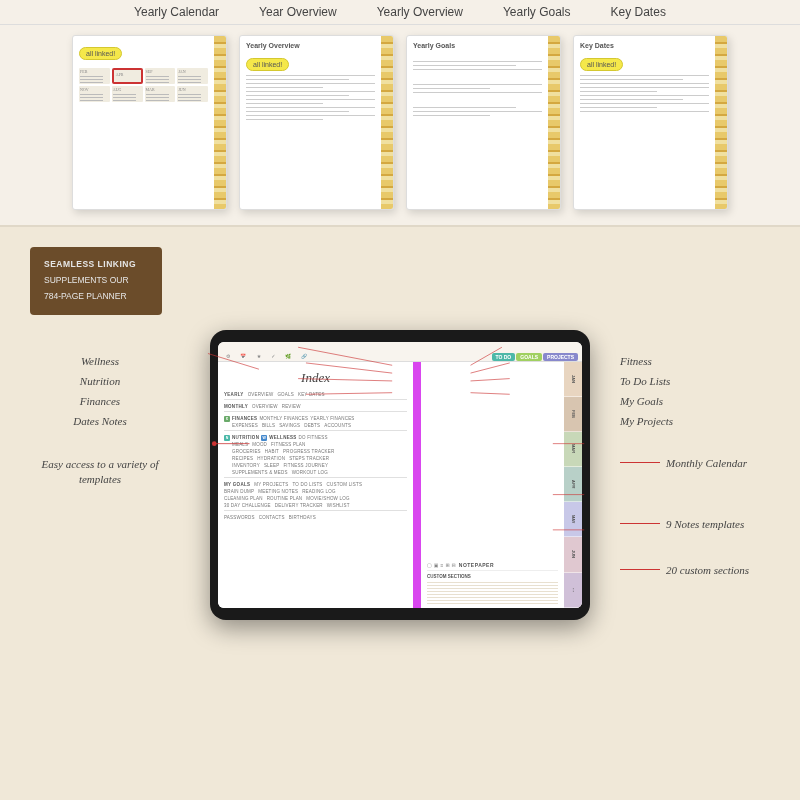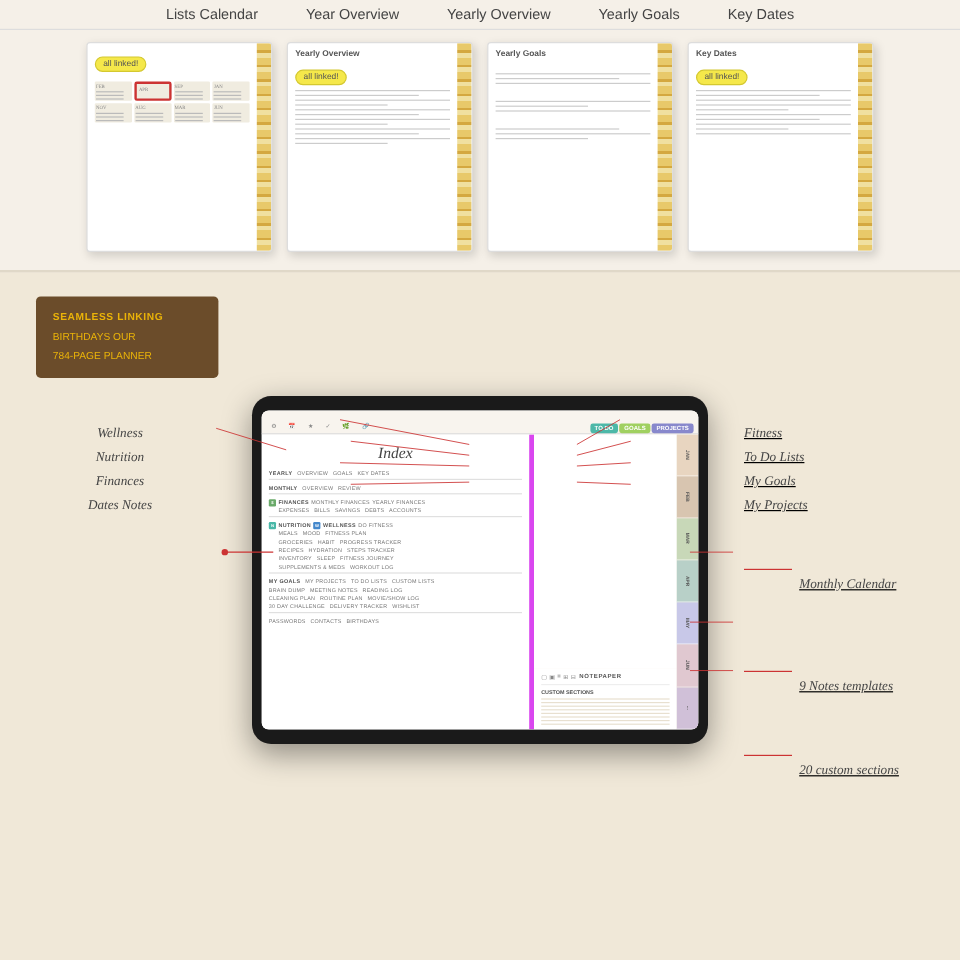--- a/index.html
+++ b/index.html
@@ -137,24 +137,24 @@
     
     .middle-section {
       display: flex;
       padding: 20px 30px 15px;
       gap: 20px;
       align-items: flex-start;
     }
 
     .seamless-box {
       background: #6b4c2a;
-      color: #eab308;
+      color: #e5e5e5;
       padding: 12px 14px;
       border-radius: 4px;
-      width: 152px;
+      width: 132px;
       flex-shrink: 0;
     }
     .seamless-box .label1 {
       font-size: 8.5px;
       font-weight: bold;
       font-family: Arial, sans-serif;
       letter-spacing: 0.5px;
       line-height: 1.4;
     }
     .seamless-box .label2 {
@@ -202,42 +202,40 @@
       text-align: center;
       font-family: Georgia, serif;
     }
 
     
     .right-annotations {
       width: 160px;
       flex-shrink: 0;
       padding-top: 10px;
       position: relative;
-      text-decoration: underline;
     }
 
     .right-item {
       display: flex;
       align-items: center;
       gap: 6px;
       margin-bottom: 14px;
     }
 
     .right-line {
       width: 40px;
       height: 1px;
       background: #cc3333;
     }
 
     .right-label {
       font-size: 11px;
       font-style: italic;
       color: #444;
       font-family: Georgia, serif;
-      margin-top: 24px;
     }
 
     
     .tablet-container {
       flex: 1;
       display: flex;
       justify-content: center;
       position: relative;
     }
 
@@ -292,23 +290,23 @@
     .rt-tab.projects { background: #8888cc; color: white; }
 
     .tablet-body {
       display: flex;
       flex: 1;
       overflow: hidden;
     }
 
     
     .tablet-left {
-      width: 227px;
+      width: 203px;
       flex-shrink: 0;
-      border-right: 4px solid #d946ef;
+      border-right: 8px solid #d946ef;
       background: white;
       overflow: hidden;
       position: relative;
     }
 
     
     .spiral {
       position: absolute;
       right: -8px;
       top: 0;
@@ -483,21 +481,21 @@
       width: 100%;
       height: 100%;
       pointer-events: none;
       z-index: 10;
     }
   </style>
 </head>
 <body>
 
 <div class="top-nav">
-  <span>Lists Calendar</span>
+  <span>Yearly Calendar</span>
   <span>Year Overview</span>
   <span>Yearly Overview</span>
   <span>Yearly Goals</span>
   <span>Key Dates</span>
 </div>
 
 <div class="preview-section">
 
   <div class="preview-card">
     <div class="preview-card-inner">
@@ -612,21 +610,21 @@
         <div class="preview-line short"></div>
         <div class="preview-line"></div>
       </div>
     </div>
   </div>
 </div>
 
 <div class="middle-section">
   <div class="seamless-box">
     <div class="label1">SEAMLESS LINKING</div>
-    <div class="label2">BIRTHDAYS OUR</div>
+    <div class="label2">SUPPLEMENTS OUR</div>
     <div class="label2">784-PAGE PLANNER</div>
   </div>
 </div>
 
 <div class="content-wrapper" style="position:relative;">
 
   <svg class="arrows-svg" viewBox="0 0 800 370" xmlns="http://www.w3.org/2000/svg">
 
     <line x1="155" y1="30" x2="220" y2="50" stroke="#cc3333" stroke-width="0.8"></line>
 
@@ -658,20 +656,23 @@
 
   <div class="main-content">
 
     <div class="left-annotations" style="position:relative;">
       <div style="margin-top:15px;">
 
         <div style="margin-bottom:8px; font-size:11px; font-style:italic; color:#444; font-family:Georgia,serif; text-align:center;">Wellness</div>
         <div style="margin-bottom:8px; font-size:11px; font-style:italic; color:#444; font-family:Georgia,serif; text-align:center;">Nutrition</div>
         <div style="margin-bottom:8px; font-size:11px; font-style:italic; color:#444; font-family:Georgia,serif; text-align:center;">Finances</div>
         <div style="margin-bottom:8px; font-size:11px; font-style:italic; color:#444; font-family:Georgia,serif; text-align:center;">Dates Notes</div>
+      </div>
+      <div style="margin-top:30px;">
+        <div class="annotation-text">Easy access to a variety of templates</div>
       </div>
     </div>
 
     <div class="tablet-container">
       <div class="tablet">
         <div class="tablet-screen">
 
           <div class="tablet-tabs">
             <span style="font-size:5px; color:#888; padding:2px 4px; font-family:Arial;">⚙</span>
             <span style="font-size:5px; color:#888; padding:2px 4px; font-family:Arial;">📅</span>

